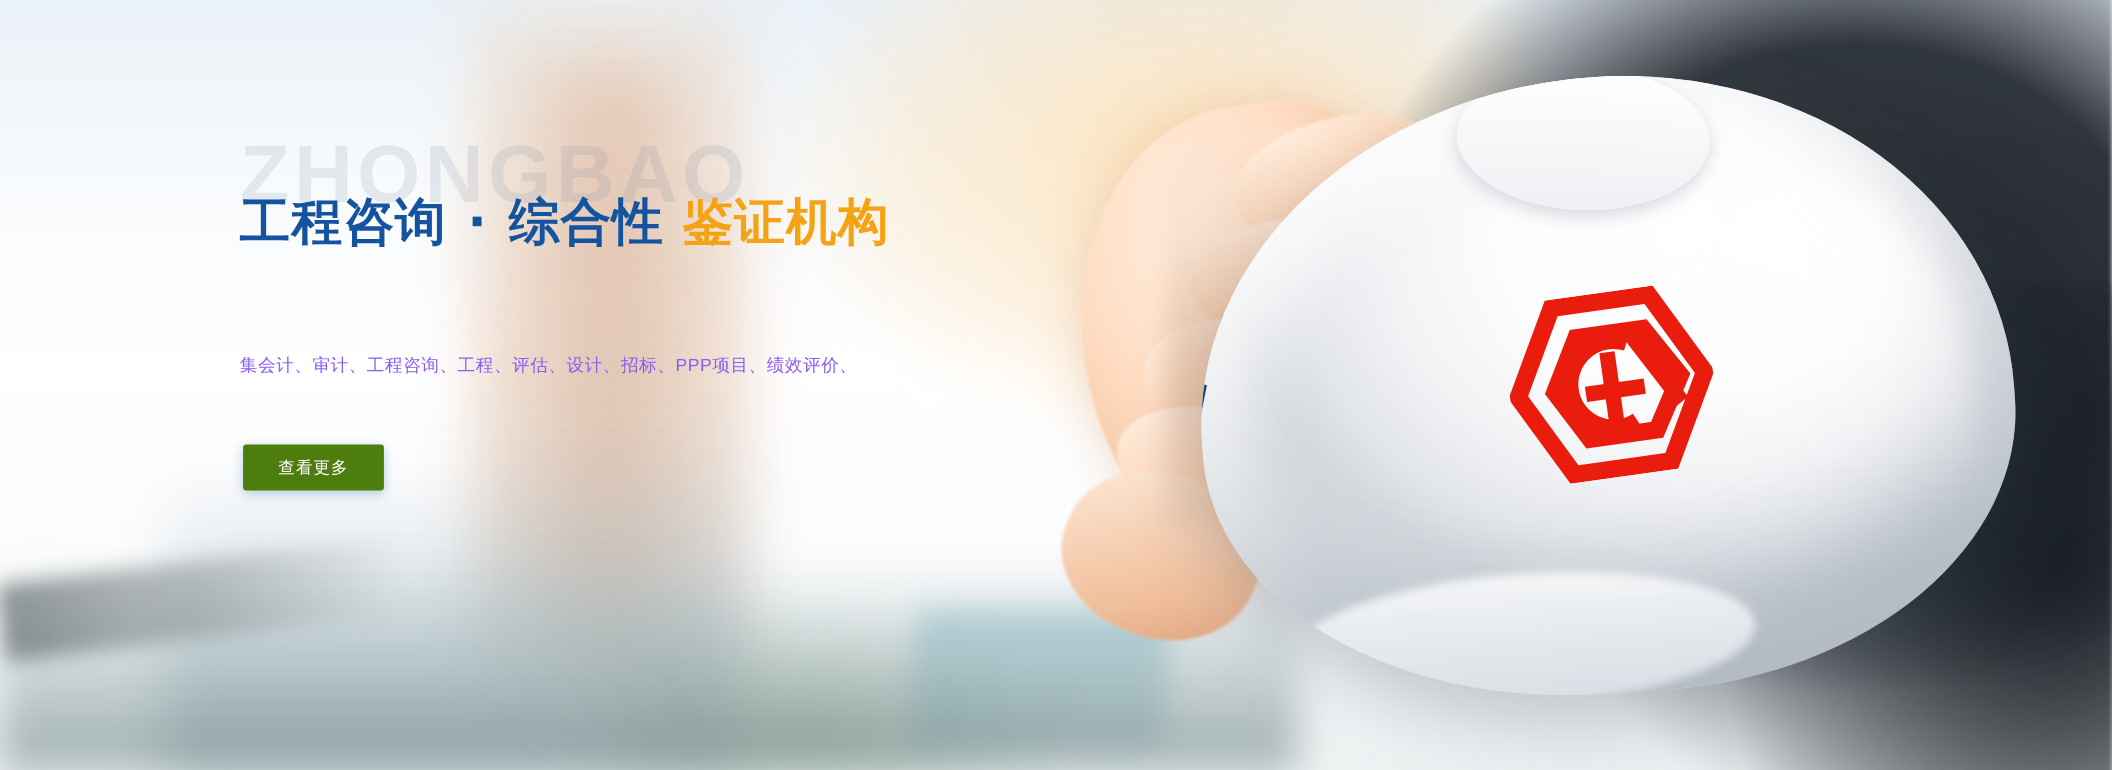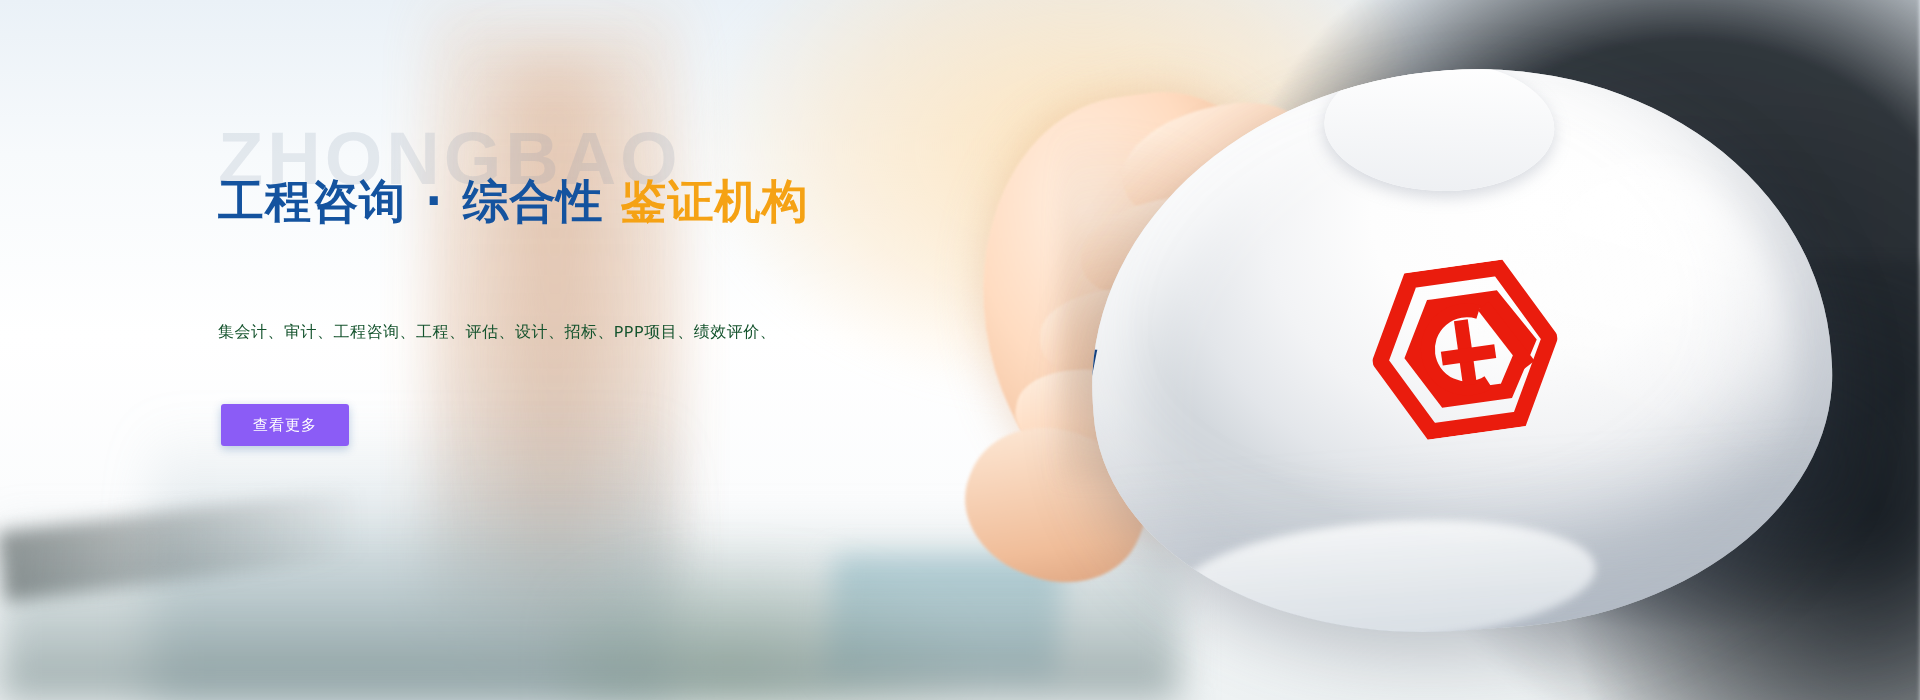--- a/index.html
+++ b/index.html
@@ -188,33 +188,33 @@
     line-height:62px;
     letter-spacing:1px;
     white-space:nowrap;
   }
   .hl-blue   { color:#14539f; }
   .hl-orange { color:#f5a214; }
   .hl-dot    { color:#14539f; padding:0 2px; }
 
   .desc {
     position:absolute; left:0; top:310px; width:620px;
-    font-family:Liberation Mono, monospace;
+    font-family:Liberation Sans, sans-serif;
     font-size:16px;
     line-height:46px;
-    color:#14532d;
+    color:#8b5cf6;
     letter-spacing:.5px;
   }
   .desc-line { display:block; white-space:nowrap; }
 
   .cta {
     position:absolute; left:3px; top:404px;
     display:inline-flex; align-items:center; justify-content:center;
     width:128px; height:42px;
-    background:#8b5cf6;
+    background:#4d7c0f;
     color:#ffffff;
     font-size:15px;
     letter-spacing:1px;
     border:none; border-radius:3px;
     cursor:pointer;
     font-family:"DejaVu Sans","Liberation Sans",sans-serif;
     box-shadow:0 3px 10px rgba(20,83,159,.28);
   }
 </style>
 </head>

